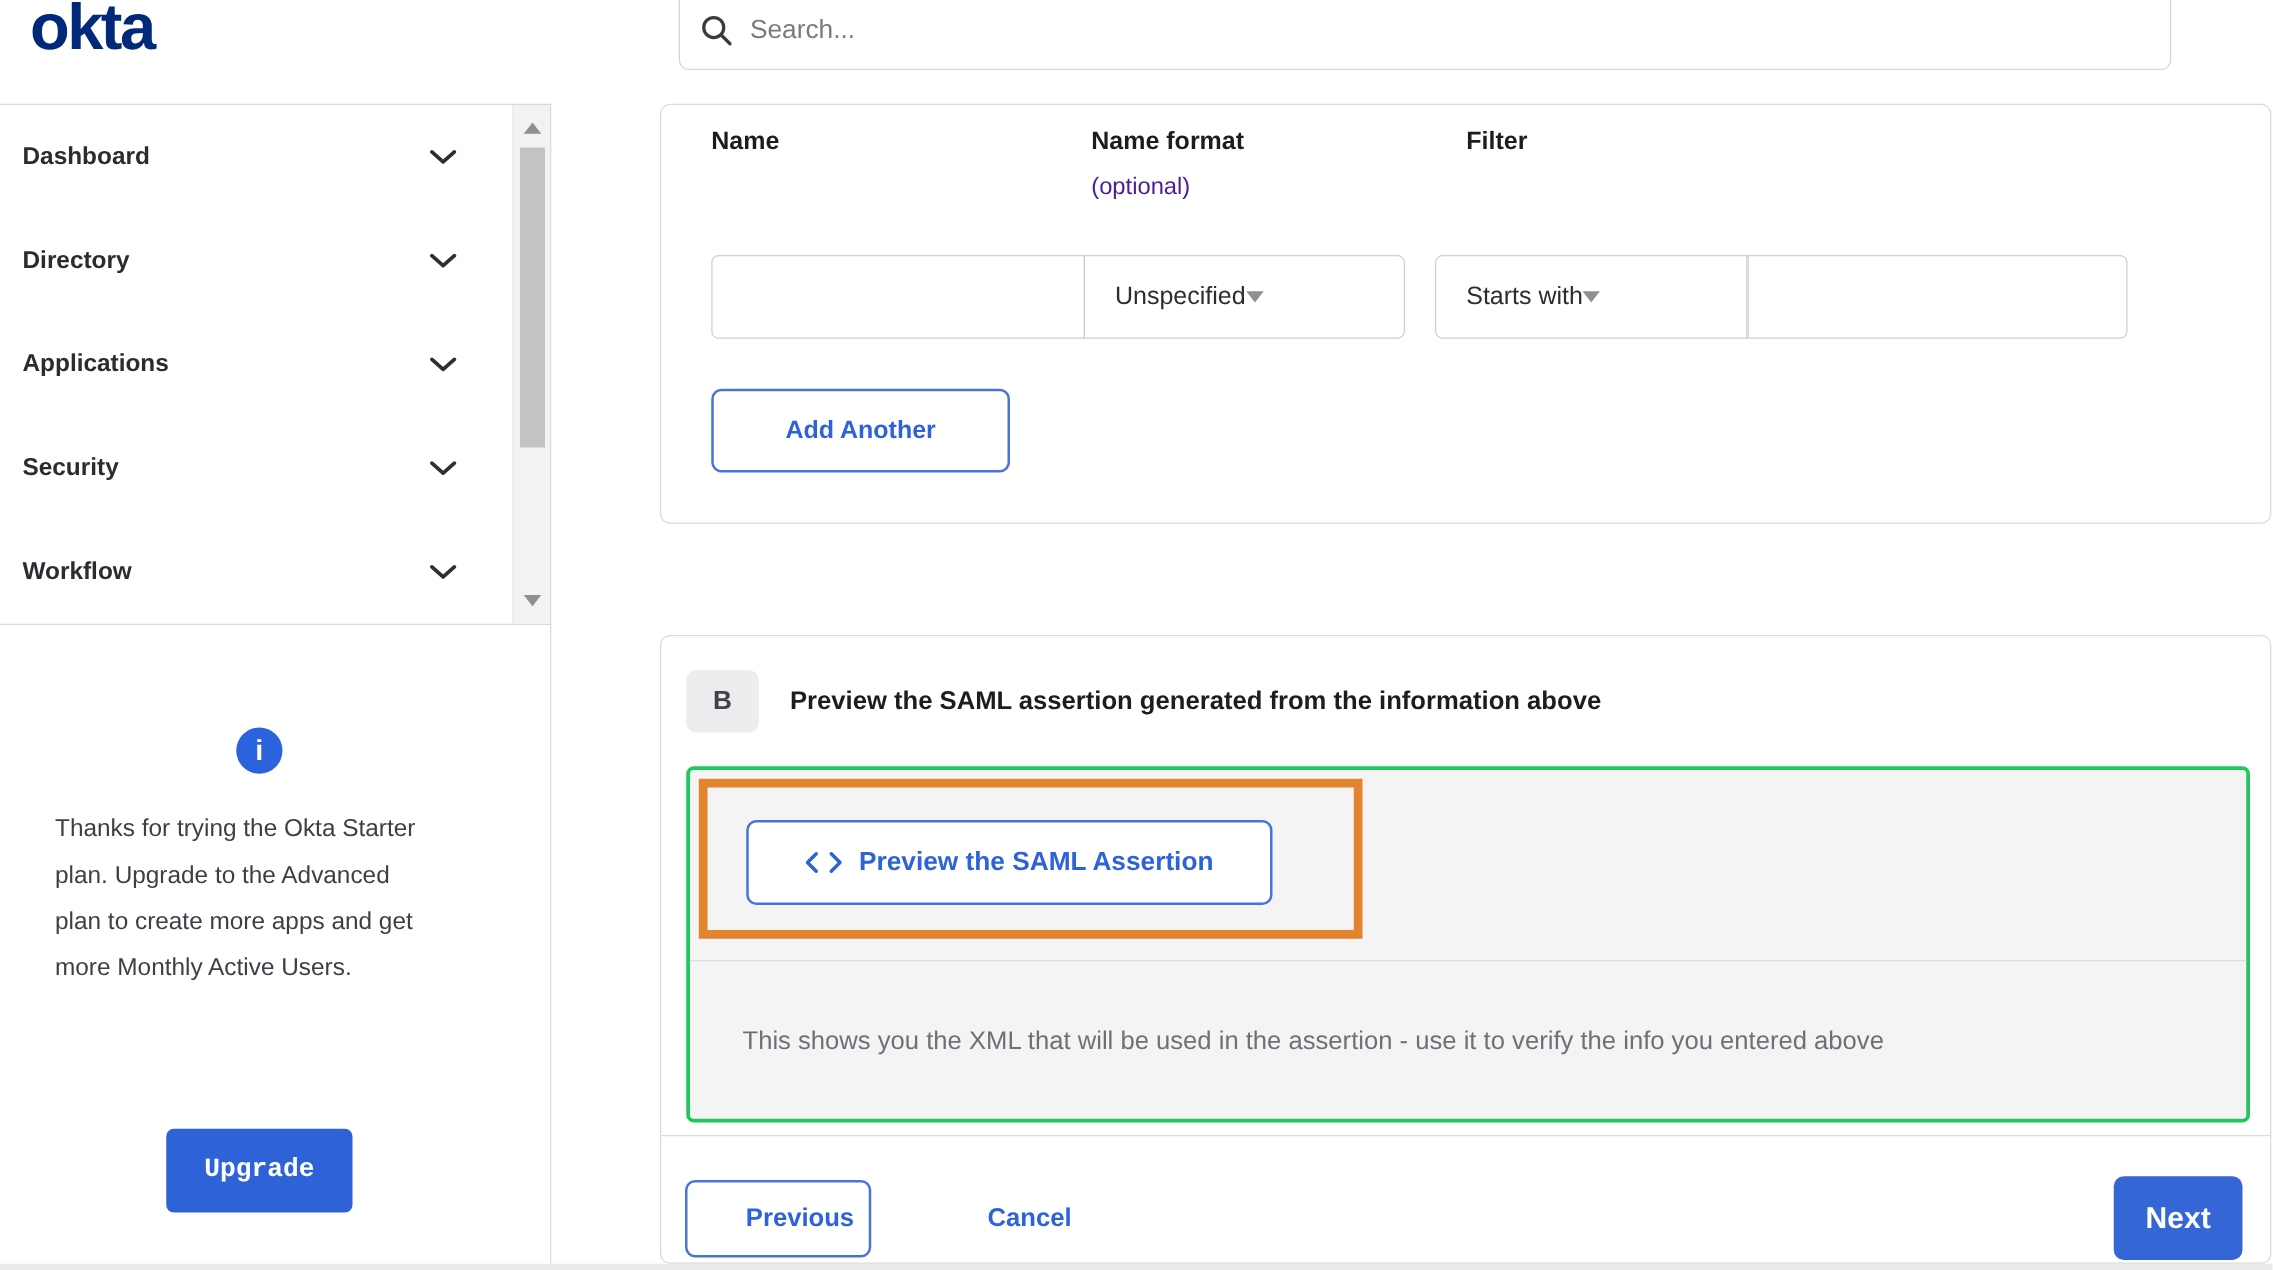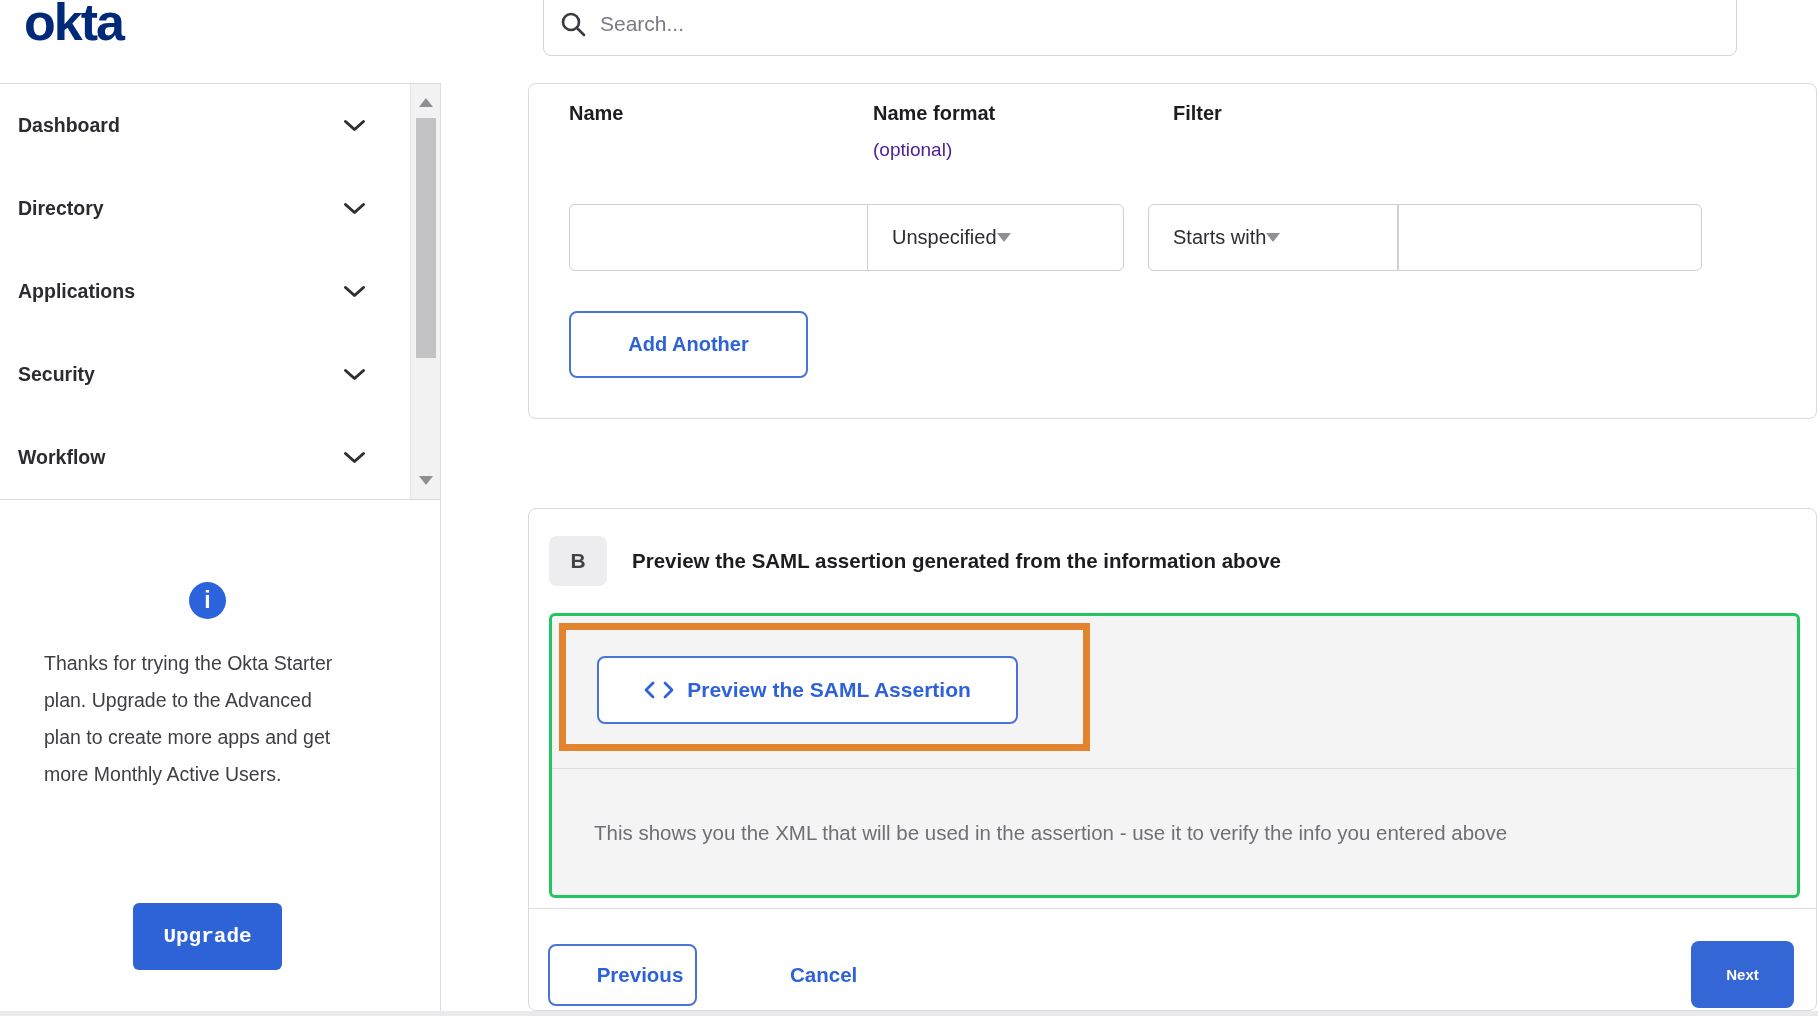--- a/index.html
+++ b/index.html
@@ -89,21 +89,21 @@
   .footer-divider { position:absolute; left:0; right:0; top:399px; height:1px; background:#dddde1; }
   .prev-btn { position:absolute; left:19px; top:435px; width:149px; height:62px;
               background:#fff; border:2px solid #4a73da; border-radius:8px; color:#2e62d9;
               font-size:20.5px; font-weight:700; display:flex; align-items:center;
               justify-content:center; cursor:pointer; font-family:"Liberation Sans",sans-serif;padding-left:35px; }
   .cancel-btn { position:absolute; left:218px; top:435px; height:62px; display:flex;
                 align-items:center; color:#2e62d9; font-size:20.5px; font-weight:700;
                 cursor:pointer; background:none; border:none; font-family:"Liberation Sans",sans-serif;margin-left:43px; }
   .next-btn { position:absolute; left:1162px; top:432px; width:103px; height:67px;
               background:#3566d6; border:none; border-radius:8px; color:#fff;
-              font-size:15px; font-weight:700; display:flex; align-items:center;
+              font-size:24px; font-weight:700; display:flex; align-items:center;
               justify-content:center; cursor:pointer; font-family:"Liberation Sans",sans-serif; }
 
   .bottom-strip { position:absolute; left:0; top:1011px; width:1818px; height:5px;
                   background:#eaeaec; }
 </style>
 </head>
 <body>
 
 <div class="logo">okta</div>
 

